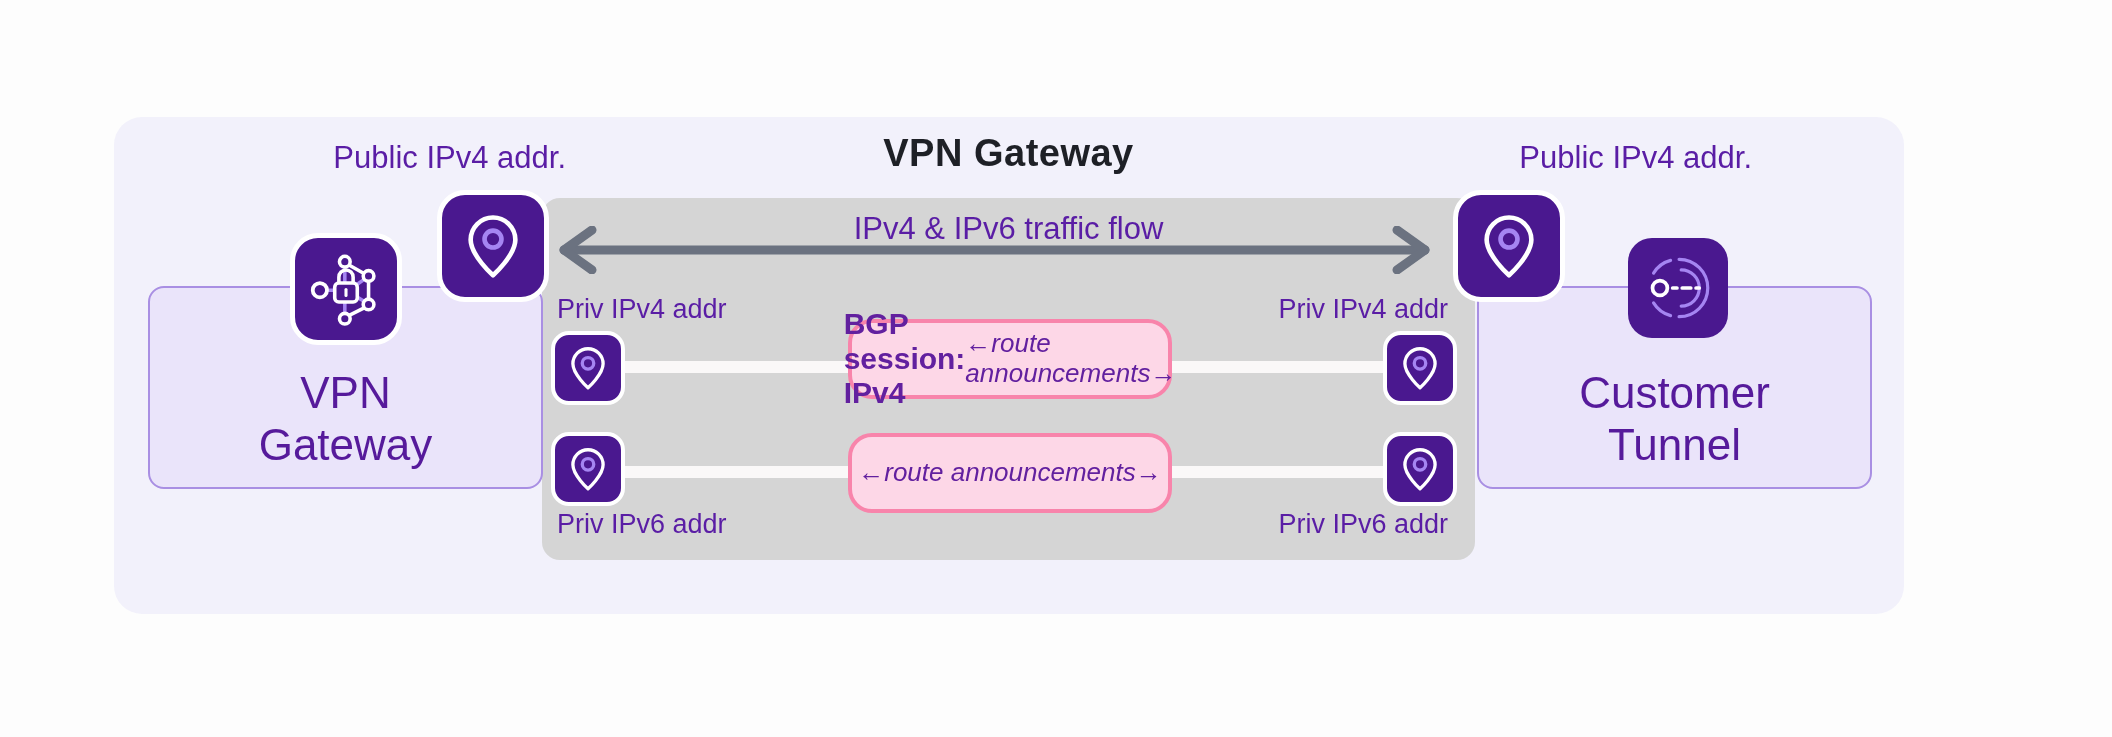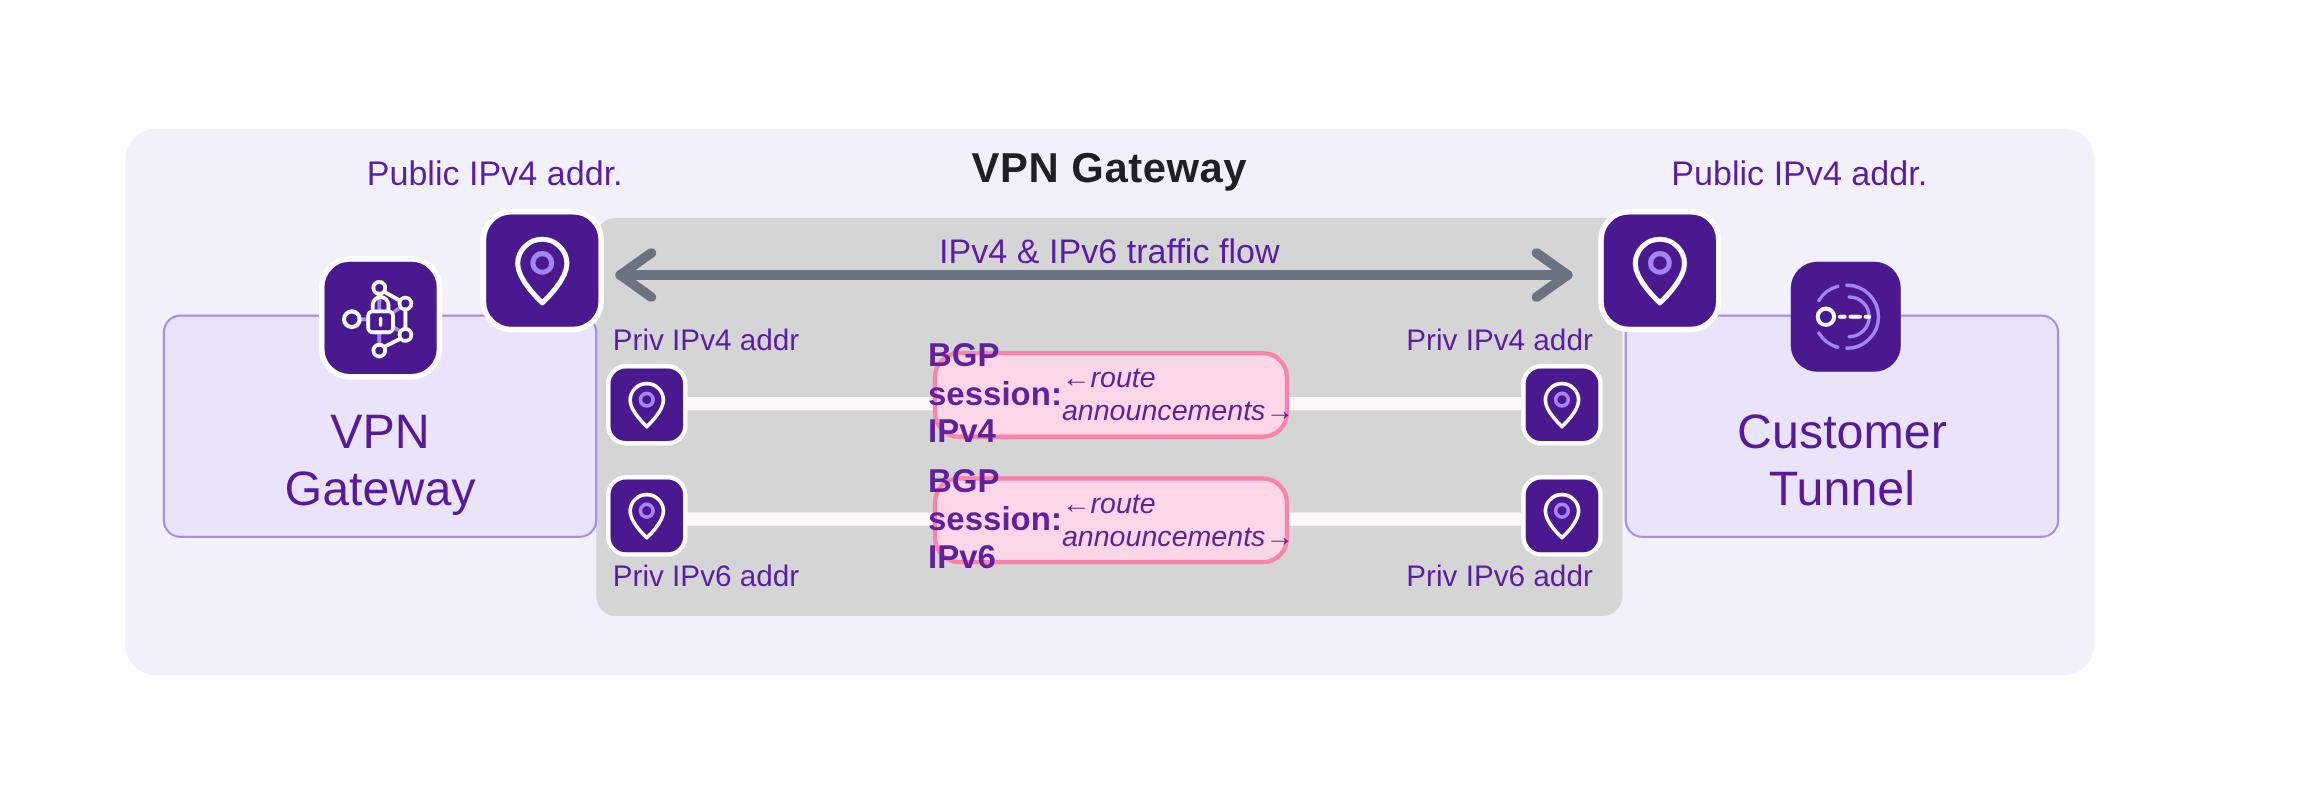--- a/index.html
+++ b/index.html
@@ -196,17 +196,16 @@
   <div class="priv-label l4">Priv IPv4 addr</div>
   <div class="priv-label l6">Priv IPv6 addr</div>
   <div class="priv-label r4">Priv IPv4 addr</div>
   <div class="priv-label r6">Priv IPv6 addr</div>
 
   <div class="bgp-box one">
     <div class="bgp-title">BGP session: IPv4</div>
     <div class="bgp-subtitle">←route announcements→</div>
   </div>
   <div class="bgp-box two">
-    <div class="bgp-title">BGP session: IPv6</div>
     <div class="bgp-subtitle">←route announcements→</div>
   </div>
 
 </div>
 
 </body></html>

